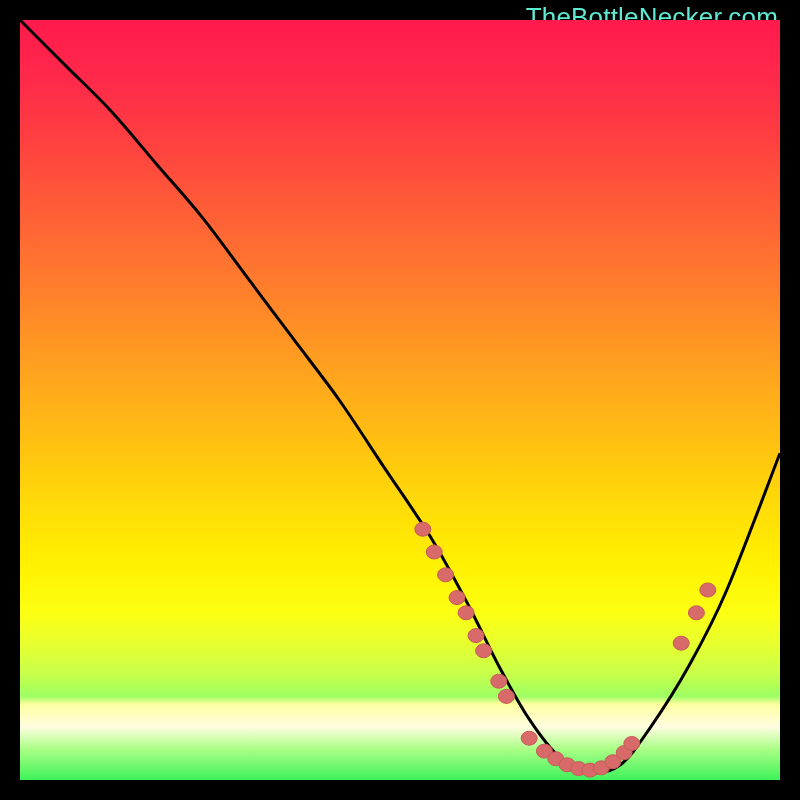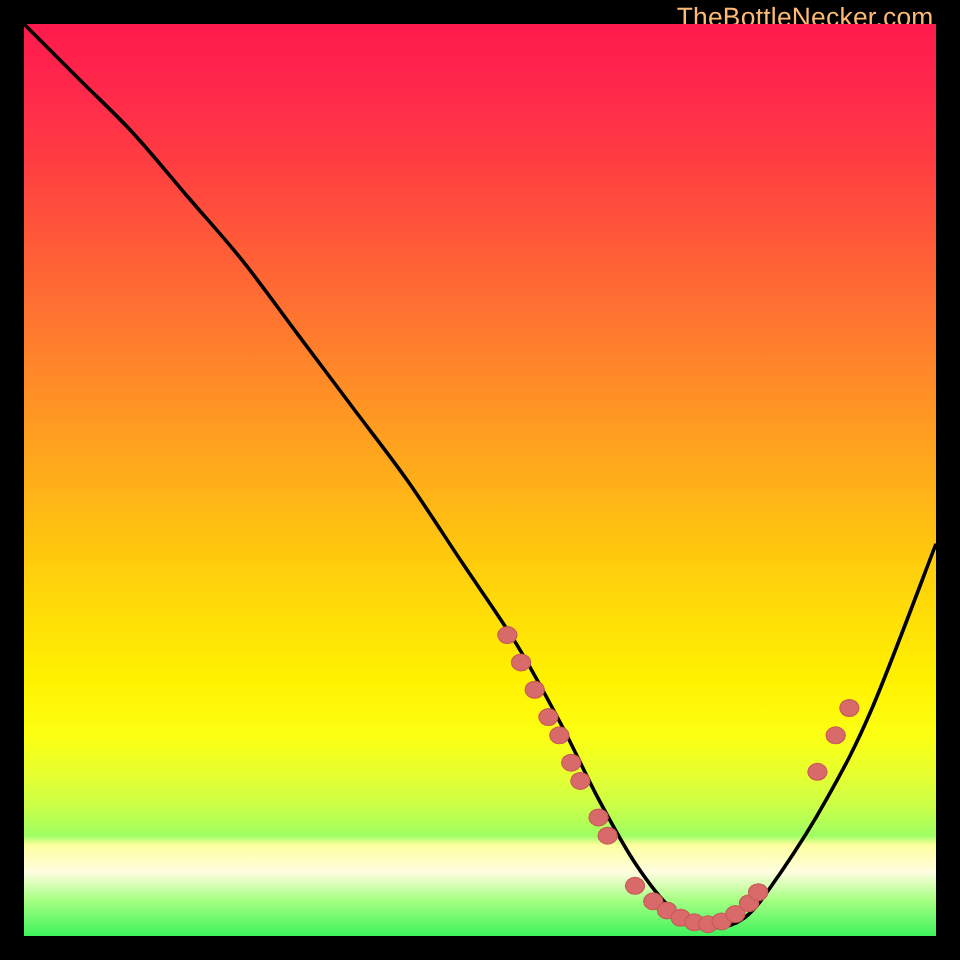--- a/index.html
+++ b/index.html
@@ -49,22 +49,22 @@
     left: 0;
     top: 0;
     width: 760px;
     height: 760px;
     pointer-events: none;
   }
   .attribution {
     position: absolute;
     top: 2px;
     right: 22px;
-    color: #fdba74;
-    font-size: 22px;
+    color: #5eead4;
+    font-size: 26px;
     font-weight: 500;
     letter-spacing: 0.2px;
   }
 </style>
 </head>
 <body>
 
 <div class="stage">
   <div class="attribution">TheBottleNecker.com</div>
 

